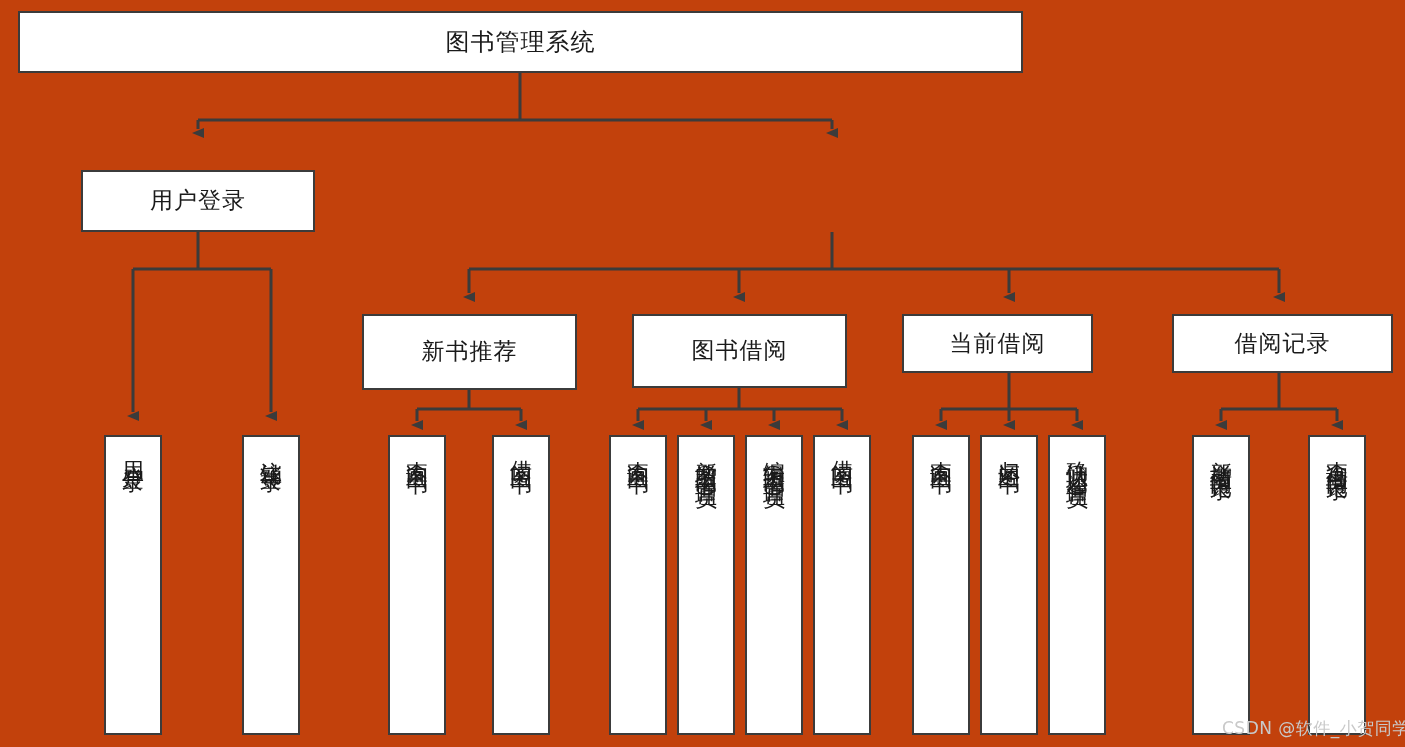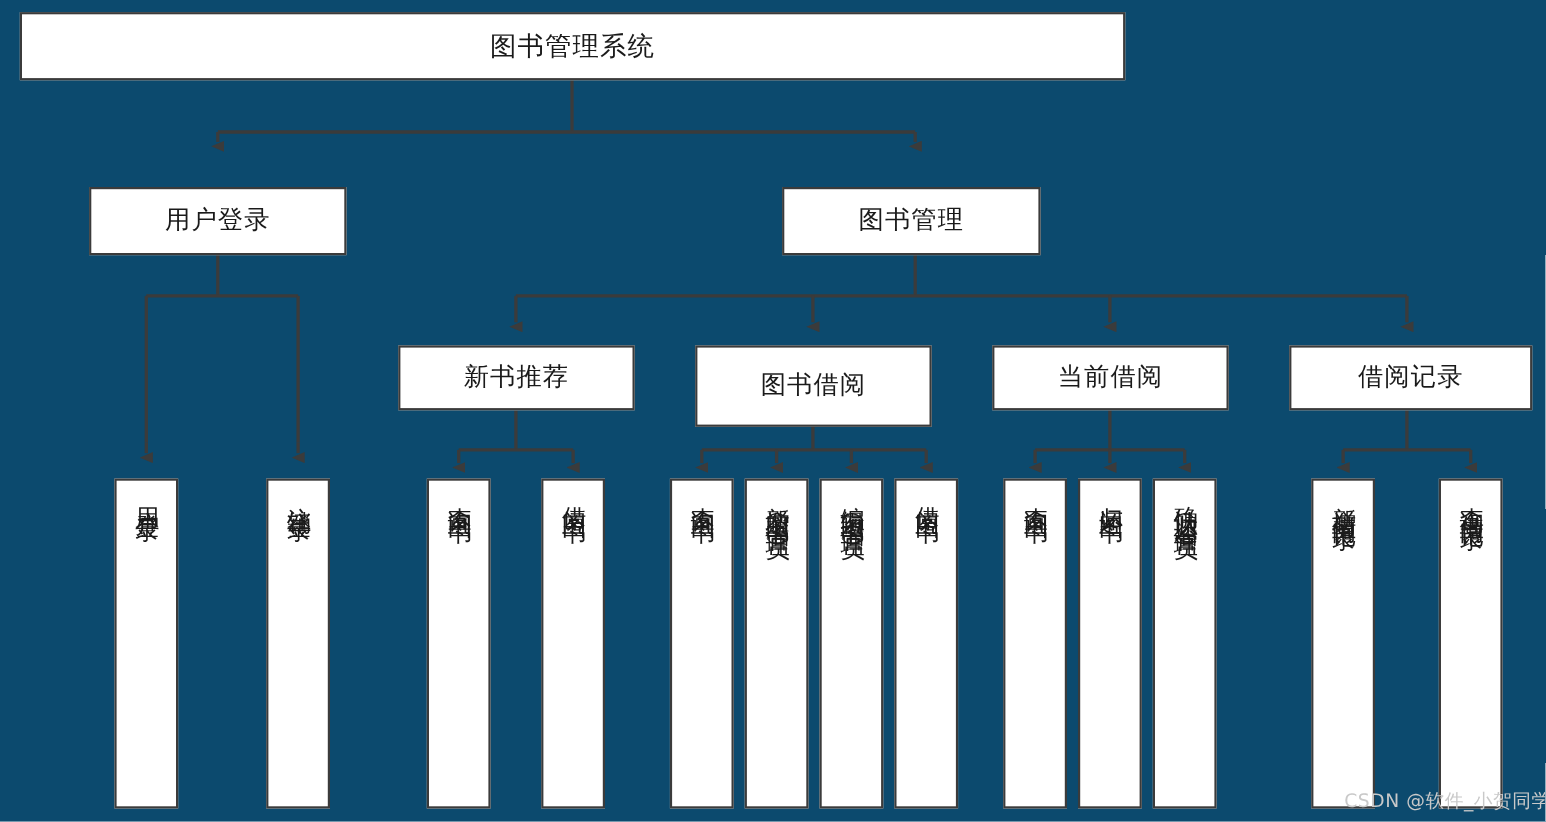--- a/index.html
+++ b/index.html
@@ -7,21 +7,21 @@
     padding: 0;
     background: #ffffff;
   }
   body {
     font-family: "DejaVu Sans", "Liberation Sans", sans-serif;
   }
   #canvas {
     position: relative;
     width: 1405px;
     height: 747px;
-    background: #0c4a6e;
+    background: #c2410c;
     overflow: hidden;
   }
   #edges {
     position: absolute;
     left: 0;
     top: 0;
     width: 1405px;
     height: 747px;
     pointer-events: none;
   }
@@ -125,31 +125,28 @@
     </g>
   </svg>
 
   <div class="node horiz root" style="left:18px; top:11px; width:1005px; height:62px;">
     <span>图书管理系统</span>
   </div>
 
   <div class="node horiz" style="left:81px; top:170px; width:234px; height:62px;">
     <span>用户登录</span>
   </div>
-  <div class="node horiz" style="left:711px; top:170px; width:235px; height:62px;">
-    <span>图书管理</span>
-  </div>
 
-  <div class="node horiz" style="left:362px; top:314px; width:215px; height:59px;">
+  <div class="node horiz" style="left:362px; top:314px; width:215px; height:76px;">
     <span>新书推荐</span>
   </div>
   <div class="node horiz" style="left:632px; top:314px; width:215px; height:74px;">
     <span>图书借阅</span>
   </div>
-  <div class="node horiz" style="left:902px; top:314px; width:215px; height:59px;">
+  <div class="node horiz" style="left:902px; top:314px; width:191px; height:59px;">
     <span>当前借阅</span>
   </div>
   <div class="node horiz" style="left:1172px; top:314px; width:221px; height:59px;">
     <span>借阅记录</span>
   </div>
 
   <div class="node vert" style="left:104px; top:435px; width:58px; height:300px;">
     <span class="vlabel">用户登录</span>
   </div>
   <div class="node vert" style="left:242px; top:435px; width:58px; height:300px;">

